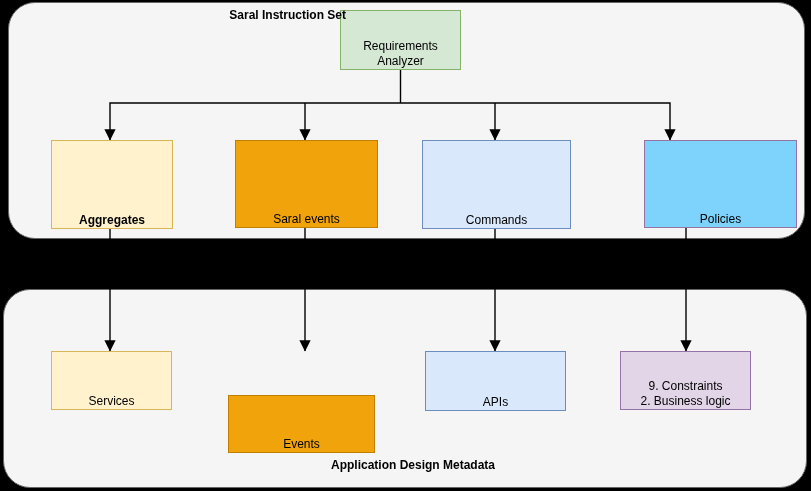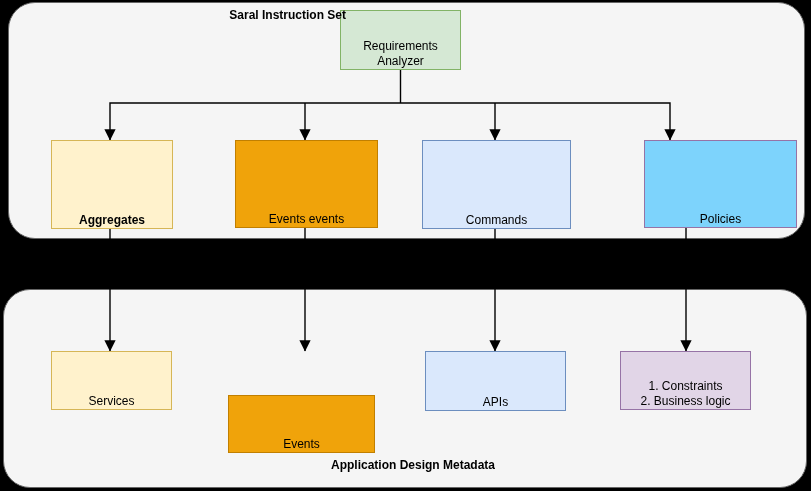--- a/index.html
+++ b/index.html
@@ -104,36 +104,36 @@
 
   <div class="node node-requirements">
     <span>Requirements</span>
     <span>Analyzer</span>
   </div>
 
   <div class="node node-aggregates">
     <span>Aggregates</span>
   </div>
   <div class="node node-domain-events">
-    <span>Events events</span>
+    <span>Saral events</span>
   </div>
   <div class="node node-commands">
     <span>Commands</span>
   </div>
   <div class="node node-policies">
     <span>Policies</span>
   </div>
 
   <div class="node node-services">
     <span>Services</span>
   </div>
   <div class="node node-events">
     <span>Events</span>
   </div>
   <div class="node node-apis">
     <span>APIs</span>
   </div>
   <div class="node node-constraints">
-    <span>1. Constraints</span>
+    <span>9. Constraints</span>
     <span>2. Business logic</span>
   </div>
 
 </div>
 
 </body></html>

